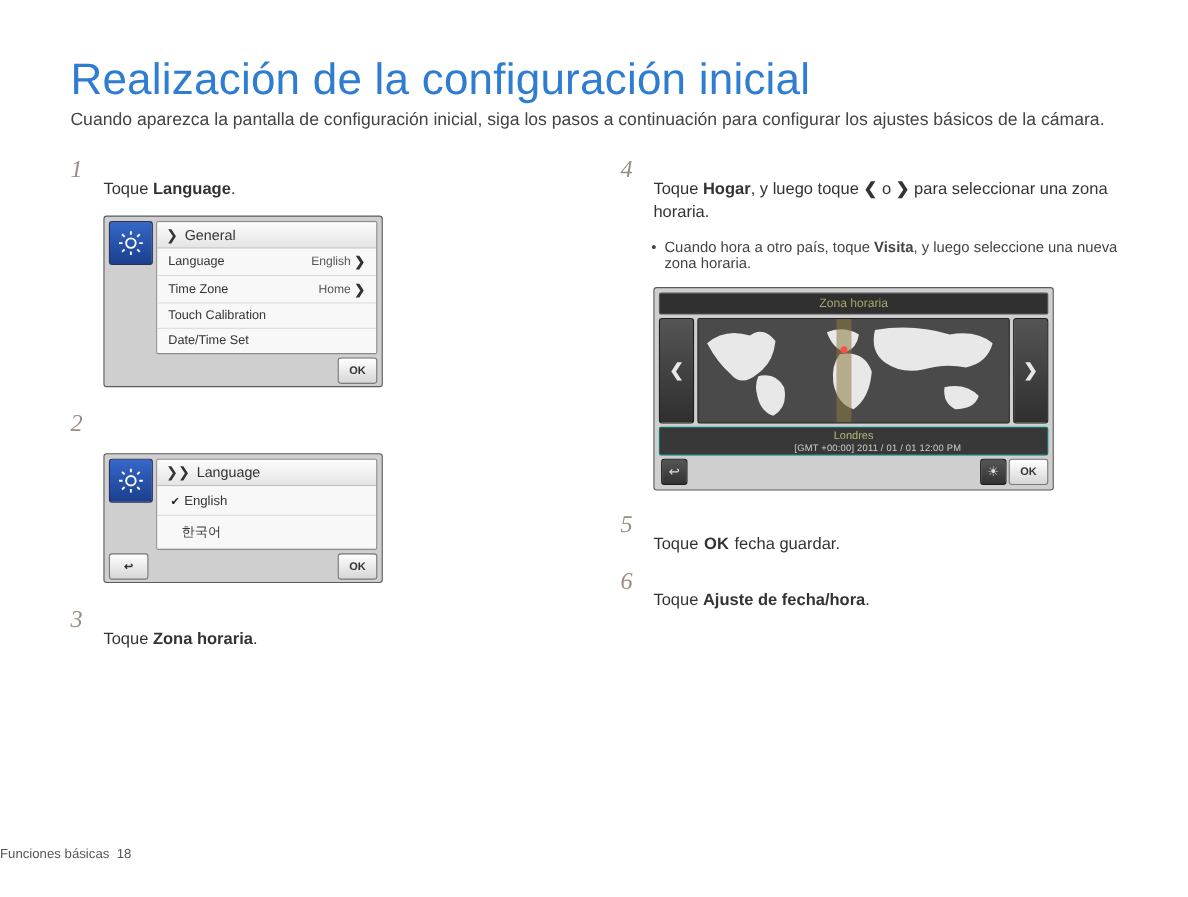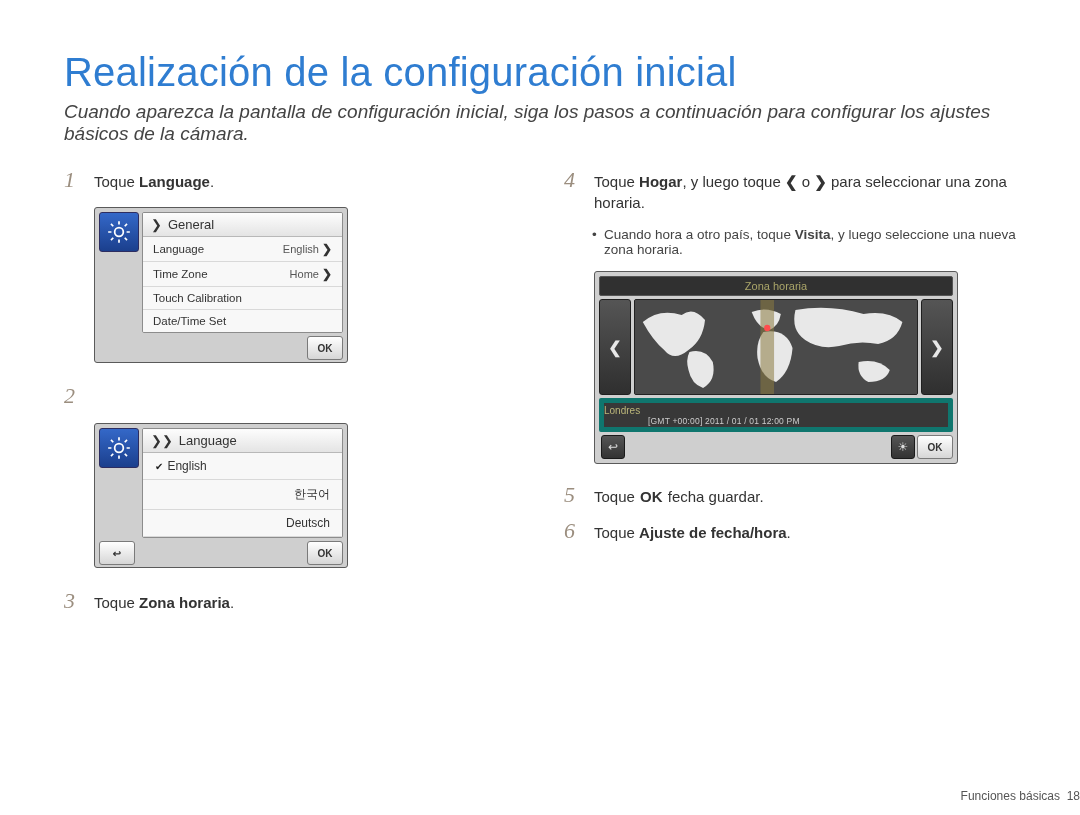--- a/index.html
+++ b/index.html
@@ -16,24 +16,23 @@
     box-sizing: border-box;
   }
   h1.title {
     font-size: 40px;
     font-weight: 400;
     color: #2f7dd1;
     margin: 0 0 6px 0;
     letter-spacing: 0.2px;
   }
   .intro {
-    font-size: 19px;
+    font-size: 16px;
     color: #444;
     margin: 0 0 26px 0;
-    font-style: italic;
   }
   .columns {
     display: flex;
     gap: 48px;
   }
   .col {
     flex: 1 1 0;
   }
   .step {
     display: flex;
@@ -46,21 +45,21 @@
     font-family: "Times New Roman", Georgia, serif;
     font-style: italic;
     font-size: 22px;
     color: #9b8e7f;
     min-width: 24px;
     margin-right: 6px;
     line-height: 1;
     position: relative;
     top: -2px;
   }
-  .step .txt { flex: 1; }
+  .step .txt { flex: 1; margin-top: 16px; }
   .step .txt b { font-weight: bold; }
   .bullet-row {
     display: flex;
     margin: 4px 0 14px 28px;
     font-size: 13.5px;
     color: #444;
   }
   .bullet-row .dot {
     min-width: 12px;
   }
@@ -159,21 +158,21 @@
     padding: 6px 12px;
     border-bottom: 1px solid #d9d9d9;
     background: #f8f8f8;
   }
   .lang-row.checked::before {
     content: "✔";
     font-size: 10px;
     margin-right: 4px;
     color: #222;
   }
-  .lang-row:not(.checked) { padding-left: 22px; text-align: right; }
+  .lang-row:not(.checked) { padding-left: 22px; }
 
   
   .tz-device {
     margin: 10px 0 22px 30px;
     width: 364px;
     background: #cfcfcf;
     border: 1px solid #5a5a5a;
     border-radius: 3px;
     padding: 4px;
     box-sizing: border-box;
@@ -211,23 +210,23 @@
     height: 94px;
     background: #4a4a4a;
     border: 1px solid #222;
     border-radius: 2px;
     position: relative;
     overflow: hidden;
   }
   .tz-map svg { position:absolute; inset:0; width:100%; height:100%; }
   .tz-city-row {
     background: #383838;
-    border: 5px solid #0f766e;
+    border: 1px solid #0f766e;
     border-radius: 2px;
-    text-align: left;
+    text-align: center;
     font-size: 10px;
     color: #bbb67a;
     padding: 2px 0 1px;
     margin-bottom: 3px;
   }
   .tz-city-row .gmt {
     display: block;
     font-size: 8.5px;
     color: #ccc;
     letter-spacing: 0.2px;
@@ -249,24 +248,24 @@
   .tz-bottom .mini-ok {
     width: 34px; height: 22px;
     background: linear-gradient(#fff,#d6d6d6);
     border:1px solid #7a7a7a;
     border-radius:3px;
     display:flex; align-items:center; justify-content:center;
     font-size:10px; font-weight:bold;
   }
   .footer {
     position: absolute;
-    bottom: 12px;
+    bottom: 32px;
     left: 0;
     width: 1080px;
-    text-align: right;
+    text-align: left;
     font-size: 12px;
     color: #555;
   }
 </style>
 </head>
 <body>
 
 <div class="page">
   <h1 class="title">Realización de la configuración inicial</h1>
   <p class="intro">Cuando aparezca la pantalla de configuración inicial, siga los pasos a continuación para configurar los ajustes básicos de la cámara.</p>
@@ -338,21 +337,20 @@
                 </g>
               </svg>
           </div>
           <div class="panel">
             <div class="panel-header">
               <span>❯❯</span>
               <span>Language</span>
             </div>
             <div class="lang-row checked">English</div>
             <div class="lang-row">한국어</div>
-            <div class="lang-row">Deutsch</div>
           </div>
         </div>
         <div class="bottom-bar split">
           <div class="back-btn">
               <span>↩</span>
             </div>
           <div class="ok-btn">OK</div>
         </div>
       </div>
 

